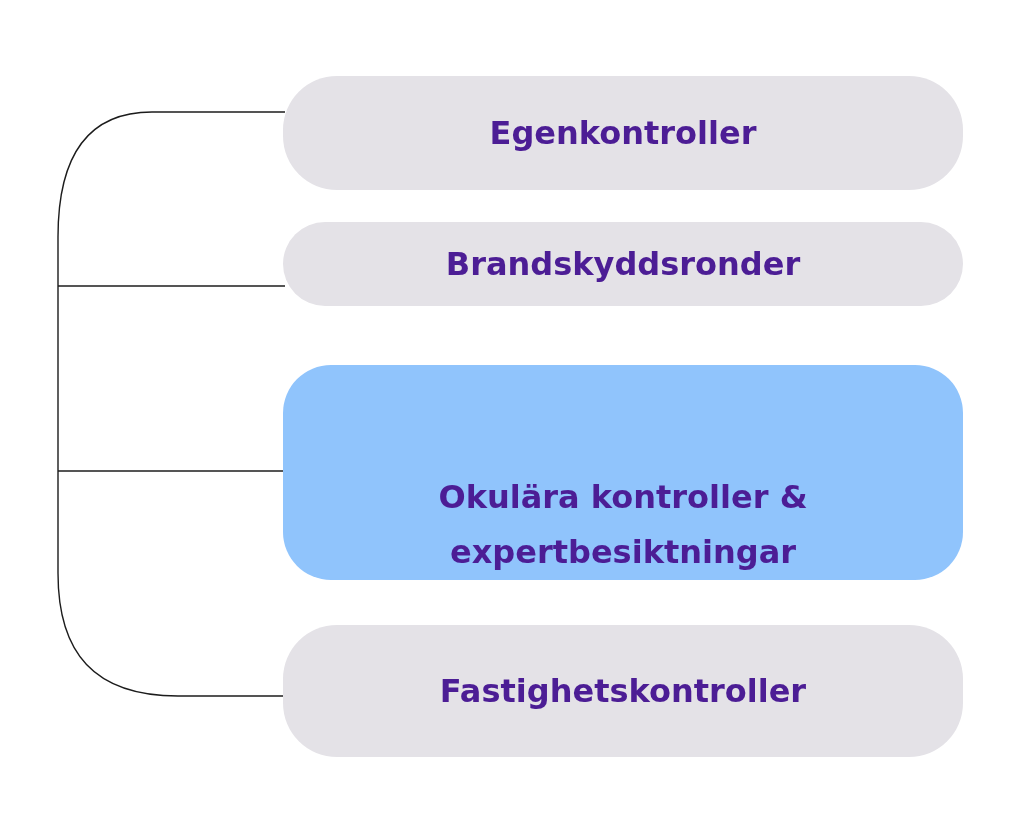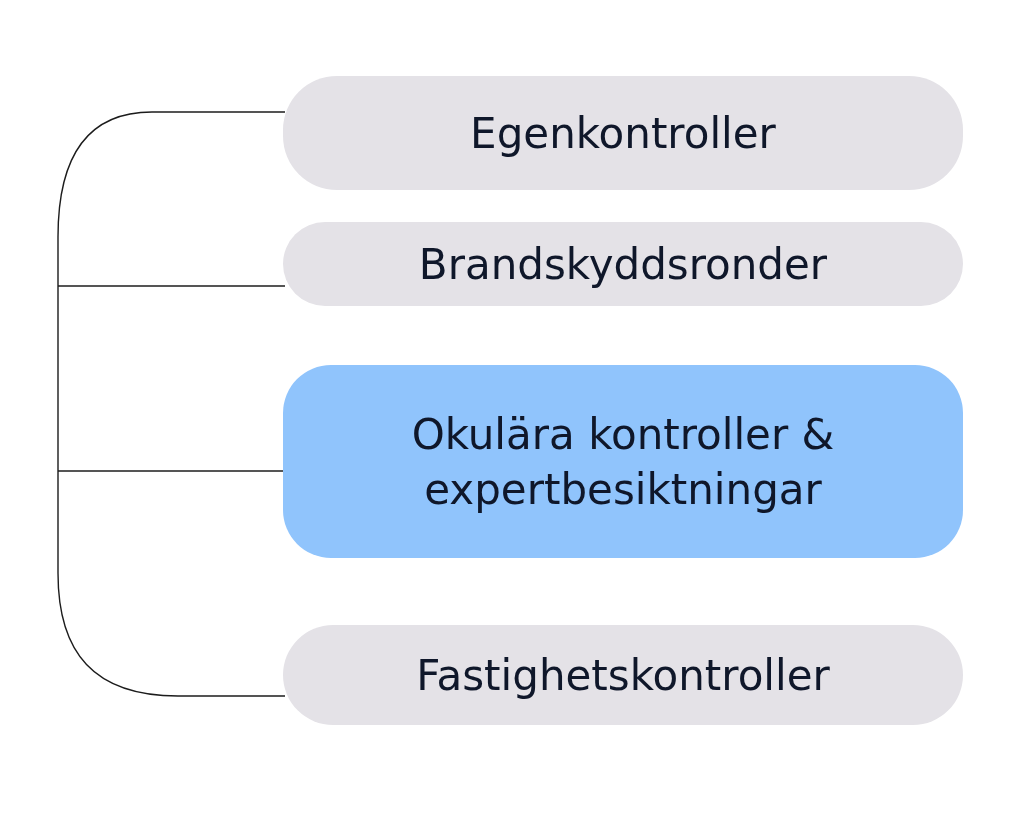--- a/index.html
+++ b/index.html
@@ -42,32 +42,32 @@
   }
   .node--gray {
     background: #e4e2e7;
     border-radius: 54px;
   }
   .node--blue {
     background: #90c4fc;
     border-radius: 48px;
   }
   .node-label {
-    font-weight: 400;
-    font-size: 42px;
+    font-weight: 700;
+    font-size: 32px;
     line-height: 55px;
-    color: #0f172a;
+    color: #4c1d95;
     white-space: pre-line;
     text-align: center;
     letter-spacing: 0px;
   }
   #node-0 { top: 76px;  height: 114px; }
   #node-1 { top: 222px; height: 84px; }
-  #node-2 { top: 365px; height: 193px; }
-  #node-3 { top: 625px; height: 100px; }
+  #node-2 { top: 365px; height: 215px; align-items: flex-end; }
+  #node-3 { top: 625px; height: 132px; }
 </style>
 </head>
 <body>
 
 <div class="canvas">
 
   <svg class="connector-svg" viewBox="0 0 1020 838" aria-hidden="true">
     <path d="M 285 112 H 152 C 90 112 58 153 58 237 V 573 C 58 653 94 696 178 696 H 285"></path>
     <path d="M 58 286 H 285"></path>
     <path d="M 58 471 H 285"></path>

